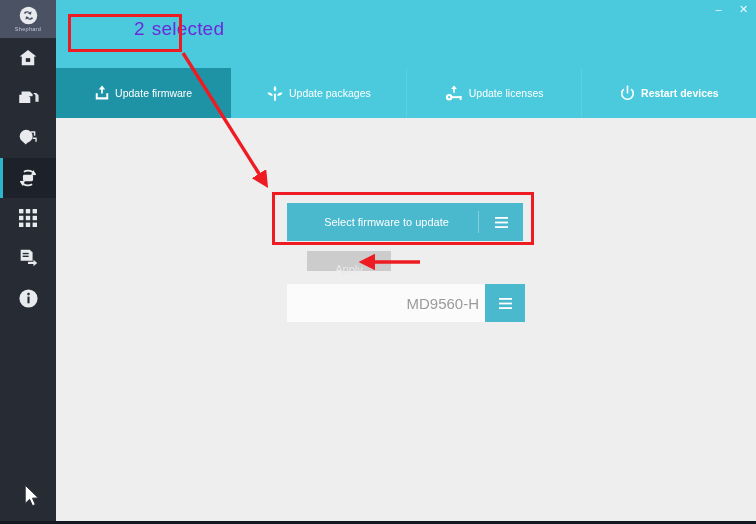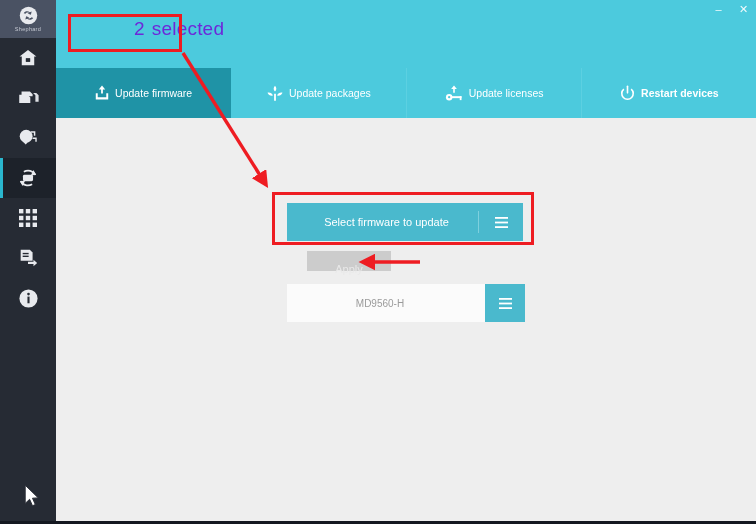--- a/index.html
+++ b/index.html
@@ -201,25 +201,25 @@
     position: absolute;
     left: 231px; top: 166px;
     width: 238px; height: 38px;
     background: #fbfbfb;
     display: flex;
     align-items: center;
     box-sizing: border-box;
   }
   #device-row .dev-name {
     flex: 1;
-    text-align: center;
+    text-align: right;
     color: #9b9b9b;
-    font-size: 10px;
+    font-size: 15px;
     line-height: 13px;
-    padding-right: 12px;
+    padding-right: 6px;
   }
   #device-row .dev-menu {
     width: 40px; height: 38px;
     background: #4ab9cd;
     display: flex;
     align-items: center;
     justify-content: center;
     color: #ffffff;
     font-size: 14px;
     line-height: 14px;

